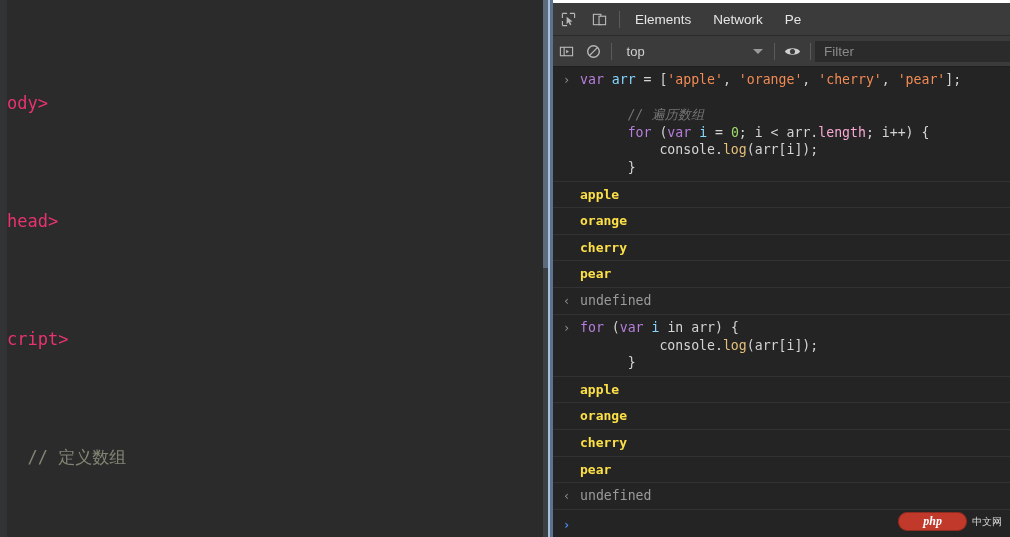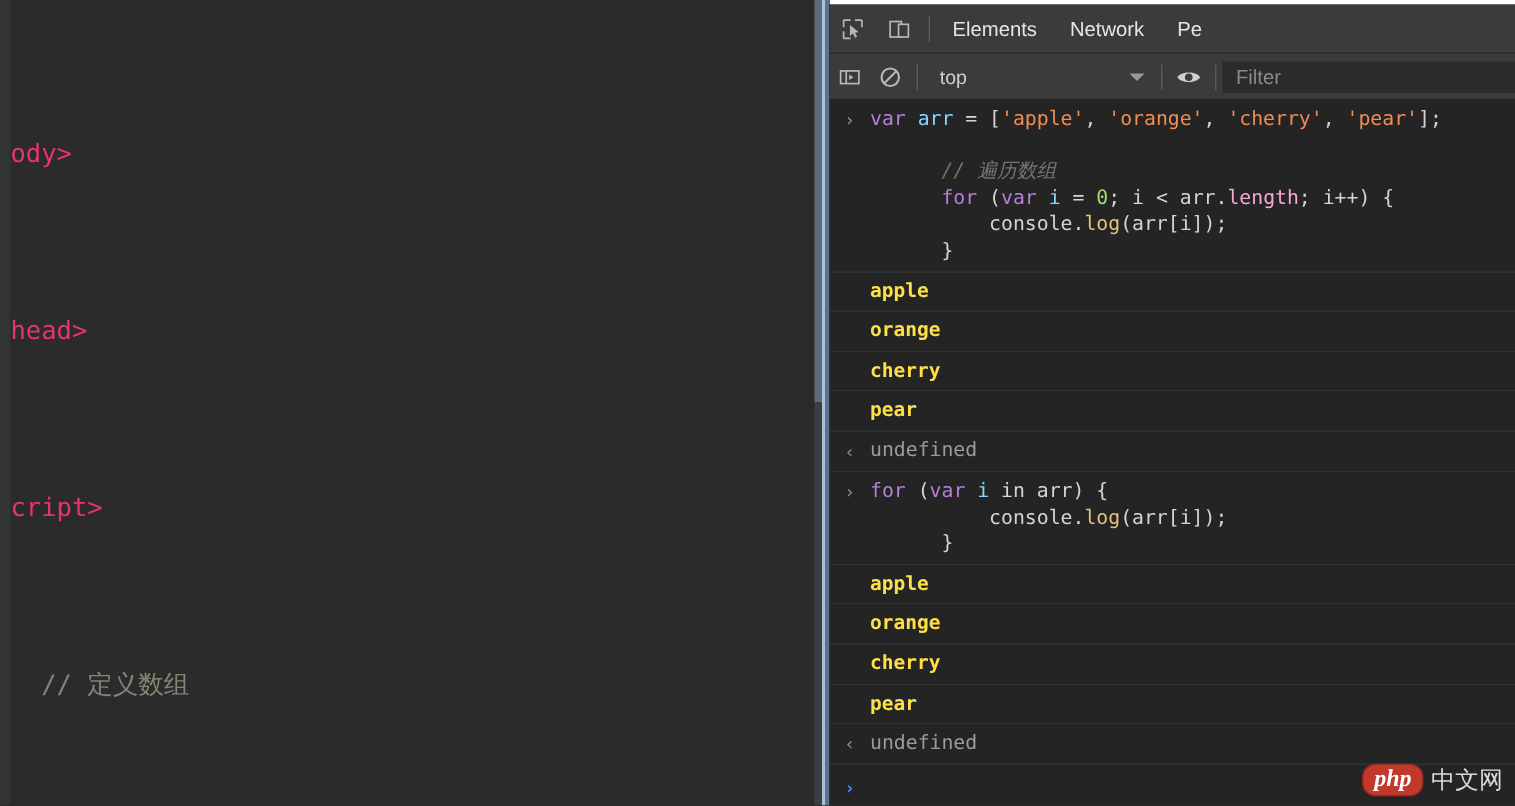--- a/index.html
+++ b/index.html
@@ -139,24 +139,24 @@
   
   #watermark {
     position: absolute; right: 8px; bottom: 6px;
     display: flex; align-items: center; gap: 5px;
     pointer-events: none;
   }
   #wm-badge {
     background: #c0392b; color: #fff;
     font-family: "Liberation Serif", serif;
     font-style: italic; font-weight: bold;
-    font-size: 16px; padding: 1px 7px; border-radius: 9px;
+    font-size: 12px; padding: 1px 24px; border-radius: 9px;
     border: 1px solid #8e2a1f;
   }
-  #wm-text { color: #d8d8d8; font-family: "Liberation Sans", sans-serif; font-size: 16px; }
+  #wm-text { color: #d8d8d8; font-family: "Liberation Sans", sans-serif; font-size: 10px; }
 </style>
 </head>
 <body>
 
 <div id="app">
 
   <div id="editor">
     <div id="editor-gutter"></div>
 
     <div id="code">

